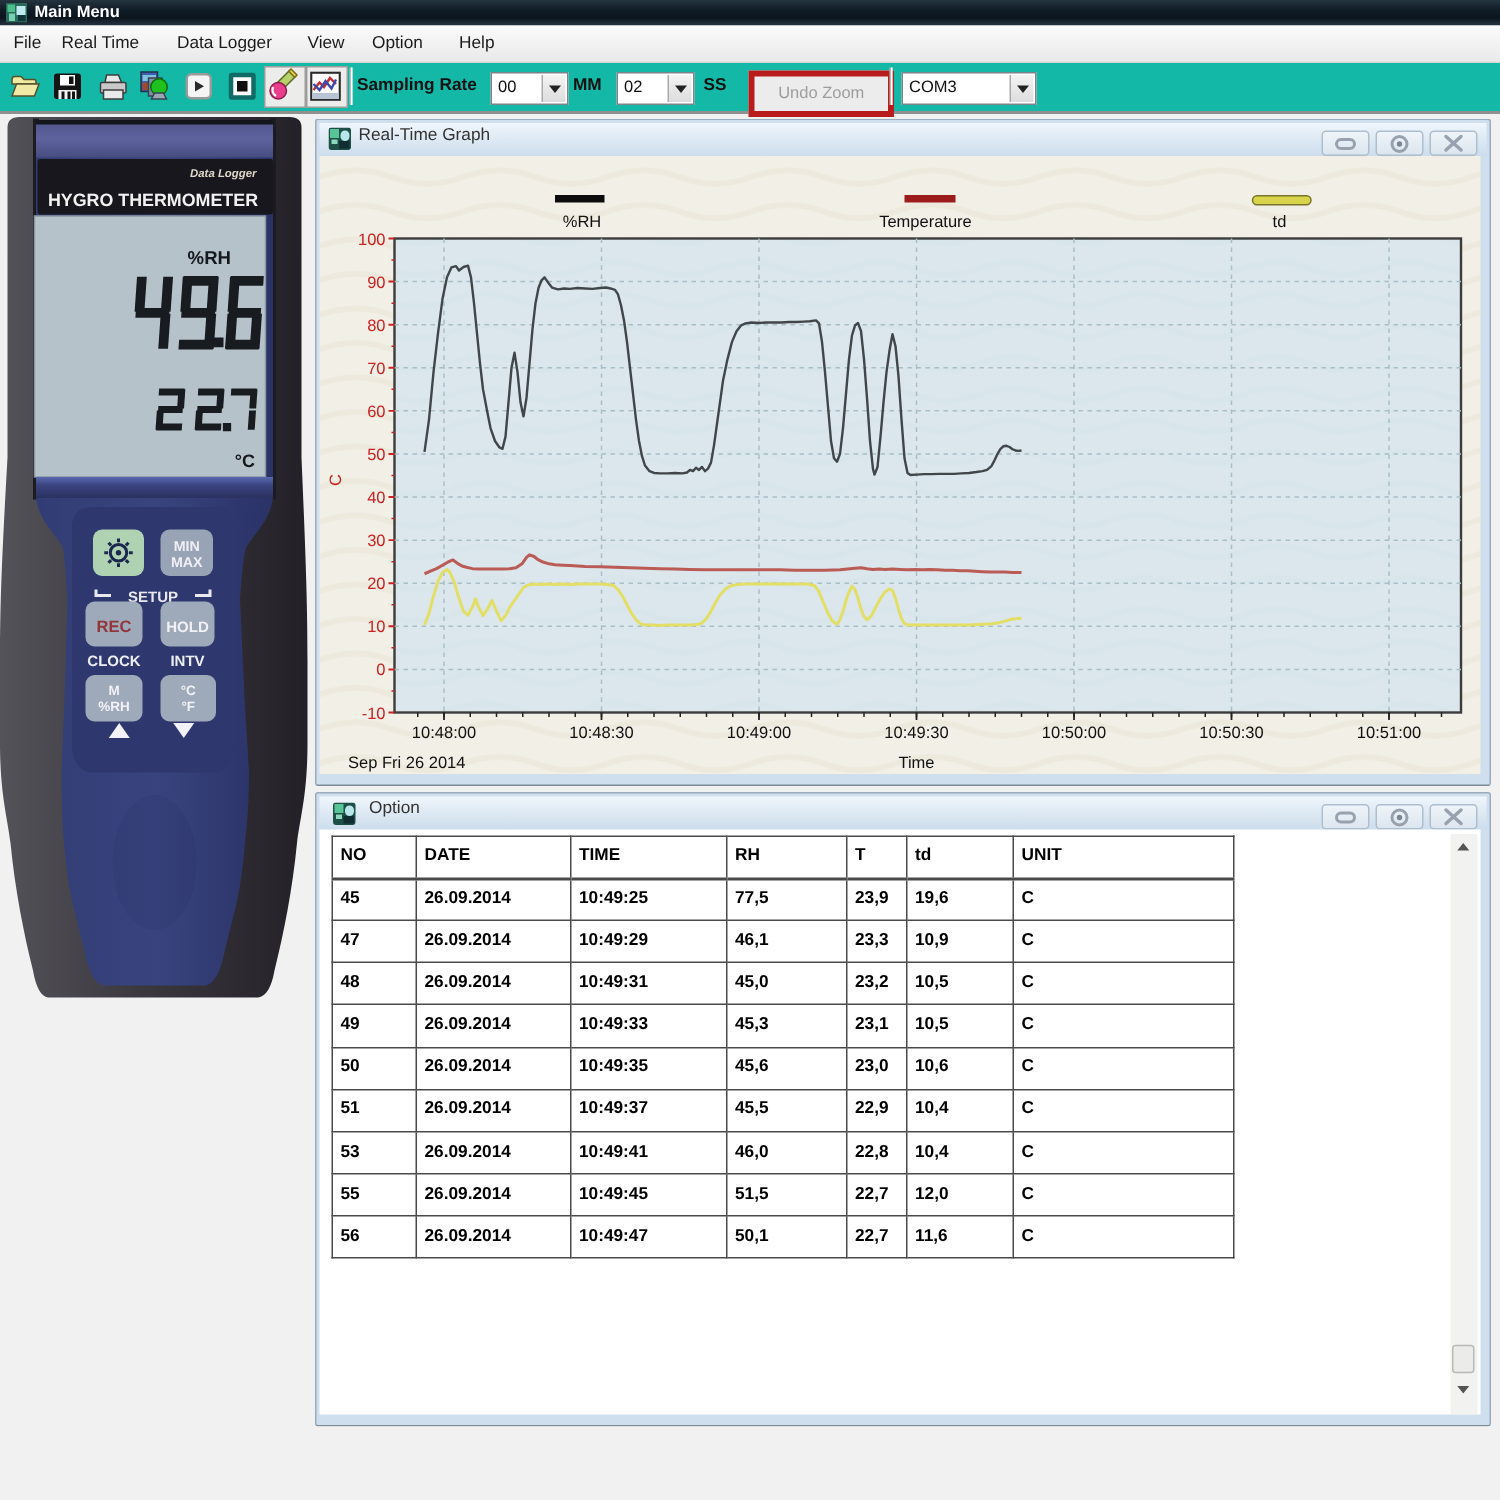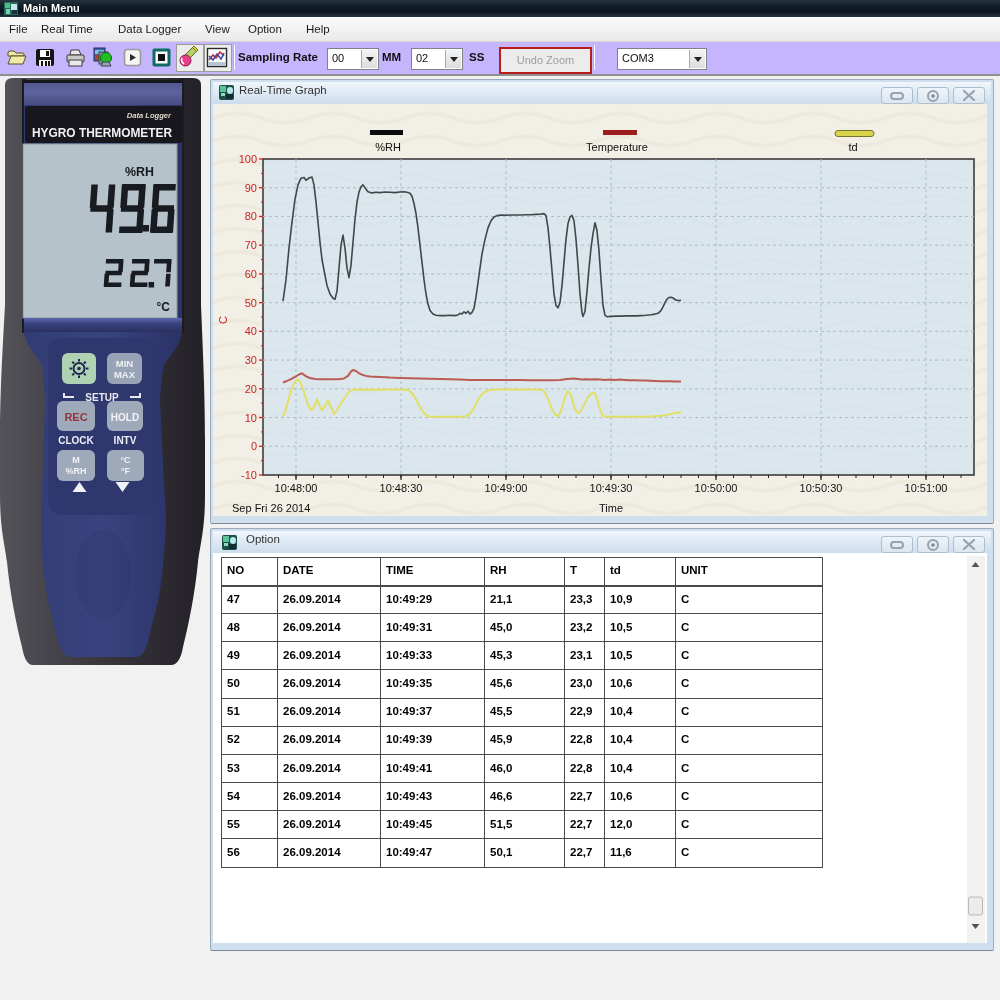--- a/index.html
+++ b/index.html
@@ -12,32 +12,32 @@
     background:linear-gradient(180deg,#25343f 0%,#101c26 40%,#0b151e 70%,#263541 100%);}
   #titlebar .txt{position:absolute;left:23px;top:2px;color:#fff;font-size:11px;font-weight:bold;}
 
   
   #menubar{left:0;top:17px;width:1000px;height:24px;
     background:linear-gradient(180deg,#fbfbfb,#e9e9ea);border-bottom:1px solid #d7d7d7;
     font-size:11.5px;color:#1a1a1a;}
   #menubar span{position:absolute;top:6px;}
 
   
-  #toolbar{left:0;top:42px;width:1000px;height:32px;background:#c4b5fd;
+  #toolbar{left:0;top:42px;width:1000px;height:32px;background:#14b8a6;
     border-bottom:2px solid #909090;}
   .tsep{position:absolute;top:3px;width:1px;height:25px;background:#b9b9b9;border-right:1px solid #fff;}
   .tlabel{position:absolute;top:9px;font-size:11.5px;font-weight:bold;color:#111;}
   .combo{position:absolute;top:6px;height:20px;background:#fff;border:1px solid #7d838b;}
   .combo .val{position:absolute;left:4px;top:3px;font-size:11px;color:#111;}
   .combo .btn{position:absolute;right:1px;top:1px;bottom:1px;width:15px;
      background:linear-gradient(180deg,#f4f4f4,#dcdcdc);border-left:1px solid #aaa;}
   .combo .btn:after{content:"";position:absolute;left:4px;top:7px;
      border:4px solid transparent;border-top:5px solid #222;}
   #undozoom{position:absolute;left:499px;top:5px;width:89px;height:23px;
-     background:#ececec;border:2px solid #b91c1c;color:#9d9d9d;font-size:11px;
+     background:#ececec;border:4px solid #b91c1c;color:#9d9d9d;font-size:11px;
      text-align:center;line-height:22px;}
 
   
   .win{position:absolute;background:#cfdfee;border:1px solid #9aabbc;border-radius:2px;}
   .win .tbar{position:absolute;left:2px;right:2px;top:2px;height:22px;
      background:linear-gradient(180deg,#f0f6fc 0%,#dfeaf4 45%,#cdddec 100%);}
   .win .ttl{position:absolute;left:28px;top:4px;font-size:11.5px;color:#333;}
   .wbtns{position:absolute;top:7px;right:8px;display:flex;gap:4px;}
   .wbtn{width:30px;height:15px;border:1px solid #aebecd;border-radius:3px;
      background:linear-gradient(180deg,#eef4f9,#dce6ef);position:relative;}
@@ -131,21 +131,21 @@
       <span class="btn"></span>
     </div>
   <span class="tlabel" style="left:382px">MM</span>
   <div class="combo" style="left:411px;width:50px">
       <span class="val">02</span>
       <span class="btn"></span>
     </div>
   <span class="tlabel" style="left:469px">SS</span>
   <div id="undozoom">Undo Zoom</div>
   <div class="tsep" style="left:593px"></div>
-  <div class="combo" style="left:617px;width:88px">
+  <div class="combo" style="left:601px;width:88px">
       <span class="val">COM3</span>
       <span class="btn"></span>
     </div>
 </div>
 
 <svg id="device" class="abs" style="left:0;top:75px" width="206" height="597" viewBox="0 0 206 597">
     <defs>
       <linearGradient id="railL" x1="0" y1="0" x2="1" y2="0">
         <stop offset="0" stop-color="#55535a"></stop>
         <stop offset="0.45" stop-color="#3b393f"></stop>
@@ -452,24 +452,33 @@
         <tr style="height:28px">
           <td style="width:56px;border-bottom-width:2px">NO</td>
           <td style="width:103px;border-bottom-width:2px">DATE</td>
           <td style="width:104px;border-bottom-width:2px">TIME</td>
           <td style="width:80px;border-bottom-width:2px">RH</td>
           <td style="width:40px;border-bottom-width:2px">T</td>
           <td style="width:71px;border-bottom-width:2px">td</td>
           <td style="width:147px;border-bottom-width:2px">UNIT</td>
         </tr>
         <tr style="height:28.17px">
+          <td>45</td>
+          <td>26.09.2014</td>
+          <td>10:49:25</td>
+          <td>77,5</td>
+          <td>23,9</td>
+          <td>19,6</td>
+          <td>C</td>
+        </tr>
+        <tr style="height:28.17px">
           <td>47</td>
           <td>26.09.2014</td>
           <td>10:49:29</td>
-          <td>21,1</td>
+          <td>46,1</td>
           <td>23,3</td>
           <td>10,9</td>
           <td>C</td>
         </tr>
         <tr style="height:28.17px">
           <td>48</td>
           <td>26.09.2014</td>
           <td>10:49:31</td>
           <td>45,0</td>
           <td>23,2</td>
@@ -497,44 +506,26 @@
         <tr style="height:28.17px">
           <td>51</td>
           <td>26.09.2014</td>
           <td>10:49:37</td>
           <td>45,5</td>
           <td>22,9</td>
           <td>10,4</td>
           <td>C</td>
         </tr>
         <tr style="height:28.17px">
-          <td>52</td>
-          <td>26.09.2014</td>
-          <td>10:49:39</td>
-          <td>45,9</td>
-          <td>22,8</td>
-          <td>10,4</td>
-          <td>C</td>
-        </tr>
-        <tr style="height:28.17px">
           <td>53</td>
           <td>26.09.2014</td>
           <td>10:49:41</td>
           <td>46,0</td>
           <td>22,8</td>
           <td>10,4</td>
-          <td>C</td>
-        </tr>
-        <tr style="height:28.17px">
-          <td>54</td>
-          <td>26.09.2014</td>
-          <td>10:49:43</td>
-          <td>46,6</td>
-          <td>22,7</td>
-          <td>10,6</td>
           <td>C</td>
         </tr>
         <tr style="height:28.17px">
           <td>55</td>
           <td>26.09.2014</td>
           <td>10:49:45</td>
           <td>51,5</td>
           <td>22,7</td>
           <td>12,0</td>
           <td>C</td>

